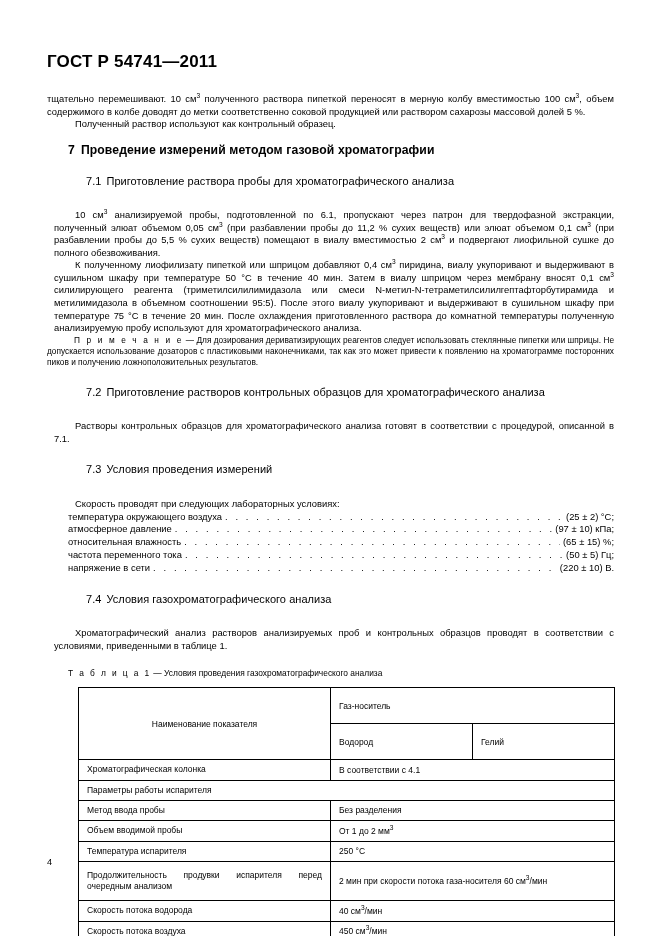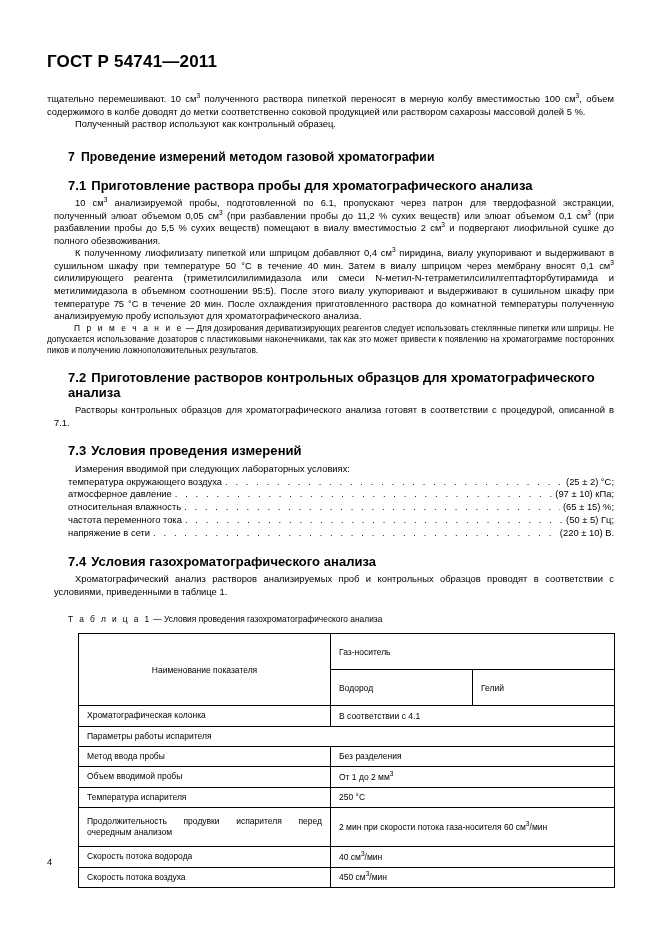--- a/index.html
+++ b/index.html
@@ -56,33 +56,33 @@
   }
   .h1 {
     font-size: 12.2px;
     font-weight: bold;
     margin: 0;
     padding: 0;
     text-indent: 0;
     letter-spacing: 0.1px;
   }
   .h1-wrap {
-    margin-top: 19px;
+    margin-top: 12px;
     margin-bottom: 0;
     padding-left: 21px;
   }
   .h1 .num { margin-right: 6px; }
   .h2-wrap {
     padding-left: 21px;
     margin-top: 14px;
   }
   .h2 {
-    font-size: 13px;
-    font-weight: bold;
-    margin: 0;
+    font-size: 11px;
+    font-weight: normal;
+    margin: 18px;
     letter-spacing: 0.05px;
   }
   .h2 .num { margin-right: 5px; }
   .gap-small { height: 4.5px; }
   .note {
     font-size: 8.3px;
     line-height: 11.1px;
     text-align: justify;
     margin: 0;
     text-indent: 27px;
@@ -198,21 +198,21 @@
     <div class="gap-small"></div>
 
     <p class="indent">Растворы контрольных образцов для хроматографического анализа готовят в соответствии с процедурой, описанной в 7.1.</p>
 
     <div class="h2-wrap">
       <div class="h2"><span class="num">7.3</span><span>Условия проведения измерений</span></div>
     </div>
 
     <div class="gap-small"></div>
 
-    <p class="indent">Измерения вводимой при следующих лабораторных условиях:</p>
+    <p class="indent">Скорость проводят при следующих лабораторных условиях:</p>
 
     <ul class="cond-list">
       <li>
         <span class="cond-label">температура окружающего воздуха</span>
         <span class="leader">. . . . . . . . . . . . . . . . . . . . . . . . . . . . . . . . . . . . . . . . . . . . . . . . . . . . . . . . . . .</span>
         <span class="cond-value">(25 ± 2) °С;</span>
       </li>
       <li>
         <span class="cond-label">атмосферное давление</span>
         <span class="leader">. . . . . . . . . . . . . . . . . . . . . . . . . . . . . . . . . . . . . . . . . . . . . . . . . . . . . . . . . . .</span>

